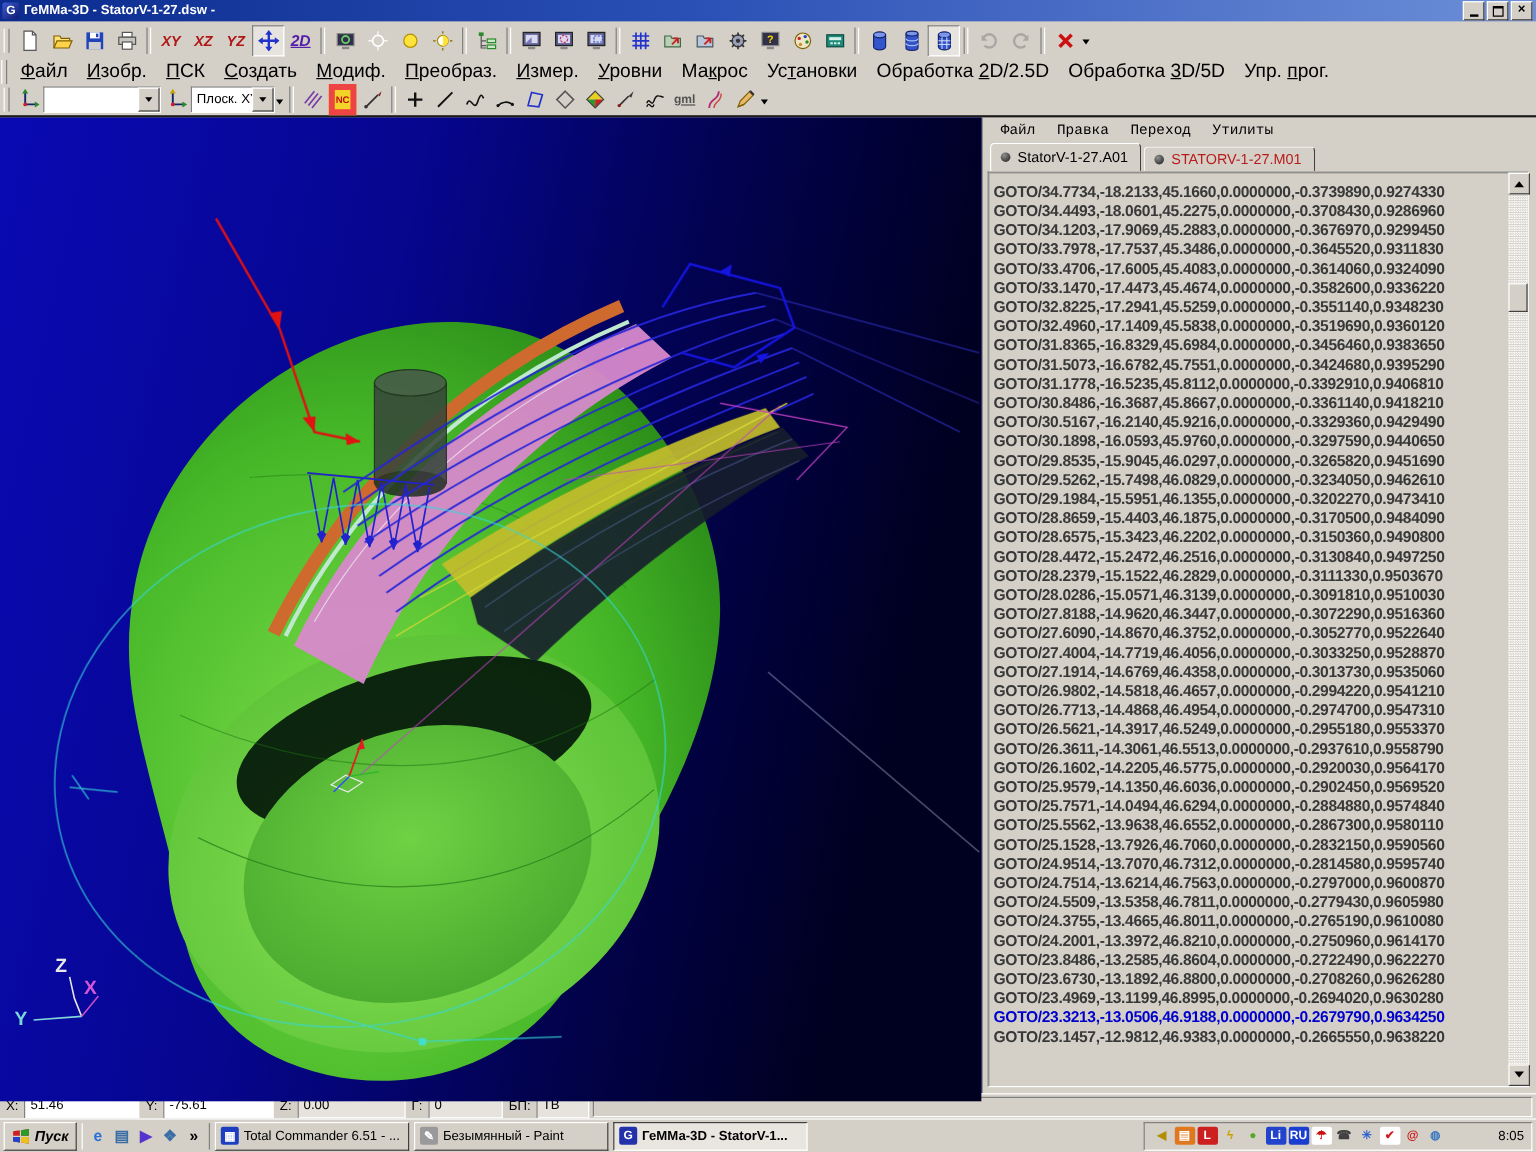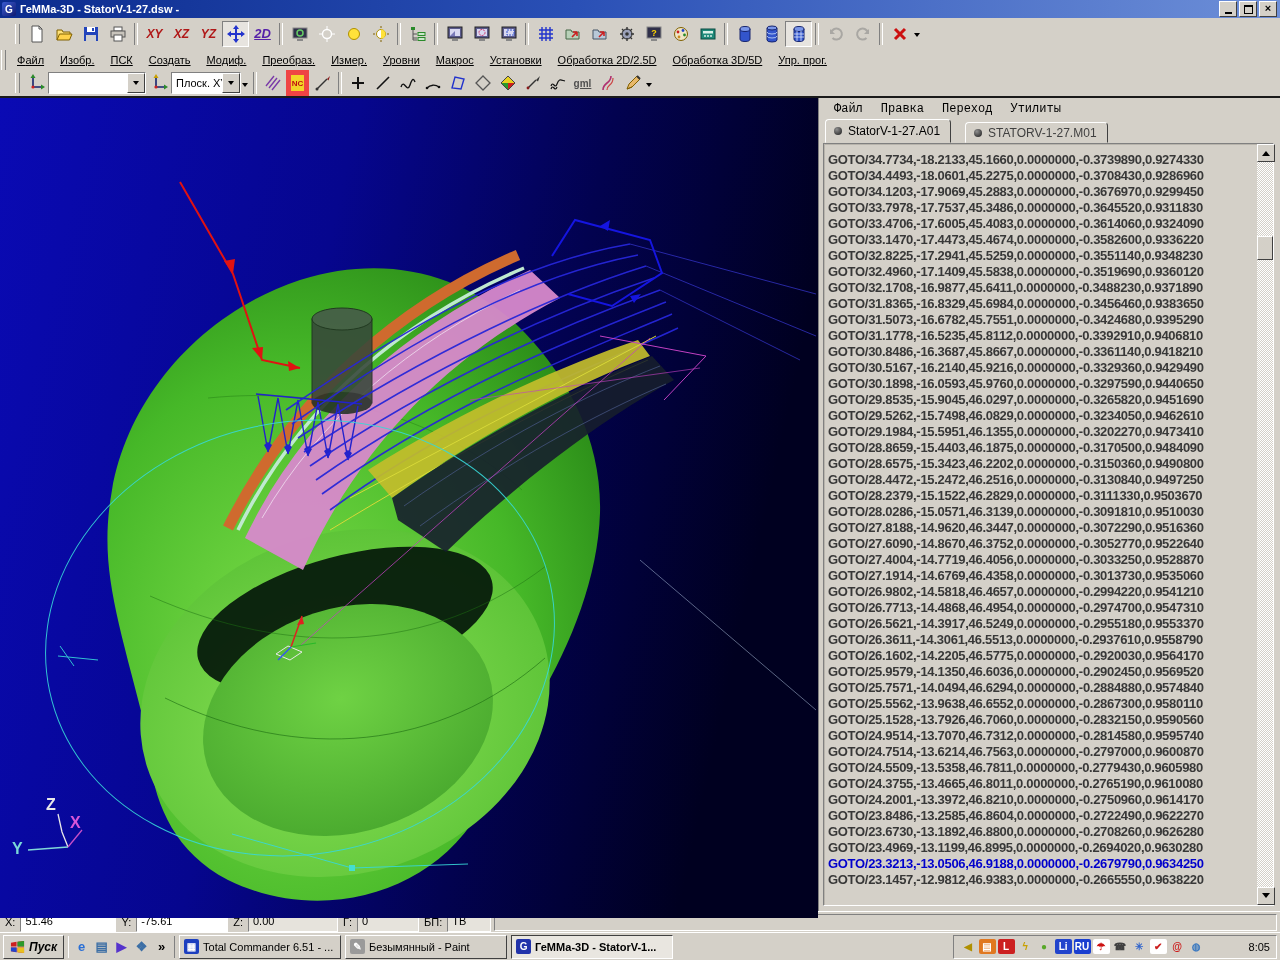--- a/index.html
+++ b/index.html
@@ -9,58 +9,58 @@
   
   .titlebar{height:18px;background:linear-gradient(to right,#0b2b8e,#2a50b6 45%,#6d8fd8);display:flex;align-items:center;padding:0 2px;color:#fff;font-size:11px;font-weight:bold;flex:0 0 auto;}
   .app-ico{width:14px;height:14px;background:linear-gradient(135deg,#3a5ad0,#101a70);color:#fff;font-size:10px;font-weight:bold;display:flex;align-items:center;justify-content:center;border-radius:2px;margin-right:4px;}
   .win-btns{margin-left:auto;display:flex;gap:2px;padding-right:1px;}
   .win-btn{width:16px;height:14px;background:#d4d0c8;border:1px solid;border-color:#fff #404040 #404040 #fff;display:flex;align-items:center;justify-content:center;font-size:9px;color:#000;line-height:1;}
   .glyph-min{width:7px;height:2px;background:#000;margin-top:7px;}
   .glyph-rst{width:7px;height:6px;border:1px solid #000;border-top-width:2px;}
   .glyph-cls{font-size:11px;font-weight:bold;margin-top:-1px;}
 
   
-  .toolbar{background:#d4d0c8;display:flex;align-items:center;padding:1px 14px;flex:0 0 auto;}
+  .toolbar{background:#d4d0c8;display:flex;align-items:center;padding:1px 2px;flex:0 0 auto;}
   .tb1{height:29px;}
   .tb2{height:24px;}
   .grip{width:3px;height:20px;border-left:1px solid #fff;border-right:1px solid #808080;margin:0 3px 0 1px;}
   .sep{width:2px;height:22px;border-left:1px solid #808080;border-right:1px solid #fff;margin:0 3px;}
   .tbtn{width:25px;height:24px;display:flex;align-items:center;justify-content:center;border:1px solid transparent;position:relative;flex:0 0 auto;}
   .tb2 .tbtn{width:23px;height:22px;}
   .tbtn.pressed{border-color:#808080 #fff #fff #808080;background:#e7e4df;}
   .tbtn.disabled{opacity:.45;}
   .redtxt{color:#b01818;font-weight:bold;font-size:12px;font-style:italic;}
   .d2txt{color:#5520a8;font-weight:bold;font-size:13px;font-style:italic;text-decoration:underline;}
   .gmltxt{color:#505050;font-weight:bold;font-size:10px;text-decoration:underline;}
   .nc-ic{width:16px;height:16px;background:#f2d428;border:5px solid #ef4444;color:#c01010;font-size:8px;font-weight:bold;display:flex;align-items:center;justify-content:center;}
   .ic{width:18px;height:18px;display:block;}
   .caret{width:0;height:0;border:3px solid transparent;border-top:4px solid #000;margin:6px 2px 0 1px;}
   .combo{height:20px;background:#fff;border:1px solid;border-color:#808080 #fff #fff #808080;display:flex;align-items:center;font-size:11px;}
   .combo .val{flex:1;padding:0 4px;white-space:nowrap;overflow:hidden;}
   .combo .drop{width:16px;height:18px;background:#d4d0c8;border:1px solid;border-color:#fff #404040 #404040 #fff;display:flex;align-items:center;justify-content:center;}
   .tri-dn{width:0;height:0;border:3px solid transparent;border-top:4px solid #000;margin-top:3px;}
 
   
-  .menubar{height:21px;background:#d4d0c8;display:flex;align-items:center;font-size:11px;flex:0 0 auto;text-decoration:underline;}
+  .menubar{height:21px;background:#d4d0c8;display:flex;align-items:center;font-size:16px;flex:0 0 auto;}
   .menu-item{padding:3px 8px;color:#000;white-space:nowrap;}
 
   
   .main{flex:1;display:flex;border-top:2px solid #1a1a1a;min-height:0;}
   .viewport{width:818px;position:relative;background:#05058c;flex:0 0 auto;}
   .viewport svg{display:block;width:818px;height:820px;}
 
   
   .rightpanel{flex:1;background:#d4d0c8;display:flex;flex-direction:column;border-left:1px solid #808080;min-width:0;}
   .rp-menu{height:21px;display:flex;align-items:center;font-size:12px;flex:0 0 auto;padding-left:6px;font-family:Liberation Mono, monospace;}
   .rp-menu .menu-item{padding:3px 9px;}
   .rp-tabs{height:24px;display:flex;align-items:flex-end;padding-left:6px;flex:0 0 auto;}
   .tab{height:19px;background:#d4d0c8;border:1px solid;border-color:#fff #404040 #d4d0c8 #fff;border-radius:4px 4px 0 0;display:flex;align-items:center;gap:6px;padding:0 10px 0 8px;font-size:12px;white-space:nowrap;}
   .tab .bullet{width:8px;height:8px;border-radius:50%;background:radial-gradient(circle at 35% 30%,#909090,#181818);flex:0 0 auto;}
   .tab.active{height:22px;position:relative;z-index:2;}
-  .tab:not(.active){height:19px;margin-left:14px;color:#404040;}
+  .tab:not(.active){height:19px;margin-left:2px;color:#b91c1c;}
   .rp-body{flex:1;margin:0 6px 5px 4px;border:1px solid;border-color:#808080 #fff #fff #808080;background:#d4d0c8;display:flex;min-height:0;box-shadow:inset 1px 1px 0 #b8b4ac;}
   .gcode{flex:1;overflow:hidden;padding:8px 0 0 4px;font-weight:bold;font-size:13px;line-height:16px;letter-spacing:-0.3px;color:#383838;white-space:nowrap;}
   .gline{height:16px;}
   .gline.hl{color:#0000cc;}
   .vscroll{width:16px;flex:0 0 auto;display:flex;flex-direction:column;background-color:#ece9e2;background-image:repeating-conic-gradient(#ffffff 0% 25%,#d4d0c8 0% 50%);background-size:2px 2px;}
   .sb-btn{width:16px;height:16px;background:#d4d0c8;border:1px solid;border-color:#fff #404040 #404040 #fff;display:flex;align-items:center;justify-content:center;flex:0 0 auto;}
   .sb-track{flex:1;position:relative;}
   .sb-thumb{position:absolute;left:0;top:74px;width:14px;height:22px;background:#d4d0c8;border:1px solid;border-color:#fff #404040 #404040 #fff;}
   .arr-up{width:0;height:0;border:4px solid transparent;border-bottom:5px solid #000;margin-bottom:3px;}
   .arr-dn{width:0;height:0;border:4px solid transparent;border-top:5px solid #000;margin-top:3px;}
@@ -571,21 +571,20 @@
         <div class="gcode">
 
         <div class="gline">GOTO/34.7734,-18.2133,45.1660,0.0000000,-0.3739890,0.9274330</div>
             <div class="gline">GOTO/34.4493,-18.0601,45.2275,0.0000000,-0.3708430,0.9286960</div>
             <div class="gline">GOTO/34.1203,-17.9069,45.2883,0.0000000,-0.3676970,0.9299450</div>
             <div class="gline">GOTO/33.7978,-17.7537,45.3486,0.0000000,-0.3645520,0.9311830</div>
             <div class="gline">GOTO/33.4706,-17.6005,45.4083,0.0000000,-0.3614060,0.9324090</div>
             <div class="gline">GOTO/33.1470,-17.4473,45.4674,0.0000000,-0.3582600,0.9336220</div>
             <div class="gline">GOTO/32.8225,-17.2941,45.5259,0.0000000,-0.3551140,0.9348230</div>
             <div class="gline">GOTO/32.4960,-17.1409,45.5838,0.0000000,-0.3519690,0.9360120</div>
-            <div class="gline">GOTO/32.1708,-16.9877,45.6411,0.0000000,-0.3488230,0.9371890</div>
             <div class="gline">GOTO/31.8365,-16.8329,45.6984,0.0000000,-0.3456460,0.9383650</div>
             <div class="gline">GOTO/31.5073,-16.6782,45.7551,0.0000000,-0.3424680,0.9395290</div>
             <div class="gline">GOTO/31.1778,-16.5235,45.8112,0.0000000,-0.3392910,0.9406810</div>
             <div class="gline">GOTO/30.8486,-16.3687,45.8667,0.0000000,-0.3361140,0.9418210</div>
             <div class="gline">GOTO/30.5167,-16.2140,45.9216,0.0000000,-0.3329360,0.9429490</div>
             <div class="gline">GOTO/30.1898,-16.0593,45.9760,0.0000000,-0.3297590,0.9440650</div>
             <div class="gline">GOTO/29.8535,-15.9045,46.0297,0.0000000,-0.3265820,0.9451690</div>
             <div class="gline">GOTO/29.5262,-15.7498,46.0829,0.0000000,-0.3234050,0.9462610</div>
             <div class="gline">GOTO/29.1984,-15.5951,46.1355,0.0000000,-0.3202270,0.9473410</div>
             <div class="gline">GOTO/28.8659,-15.4403,46.1875,0.0000000,-0.3170500,0.9484090</div>

